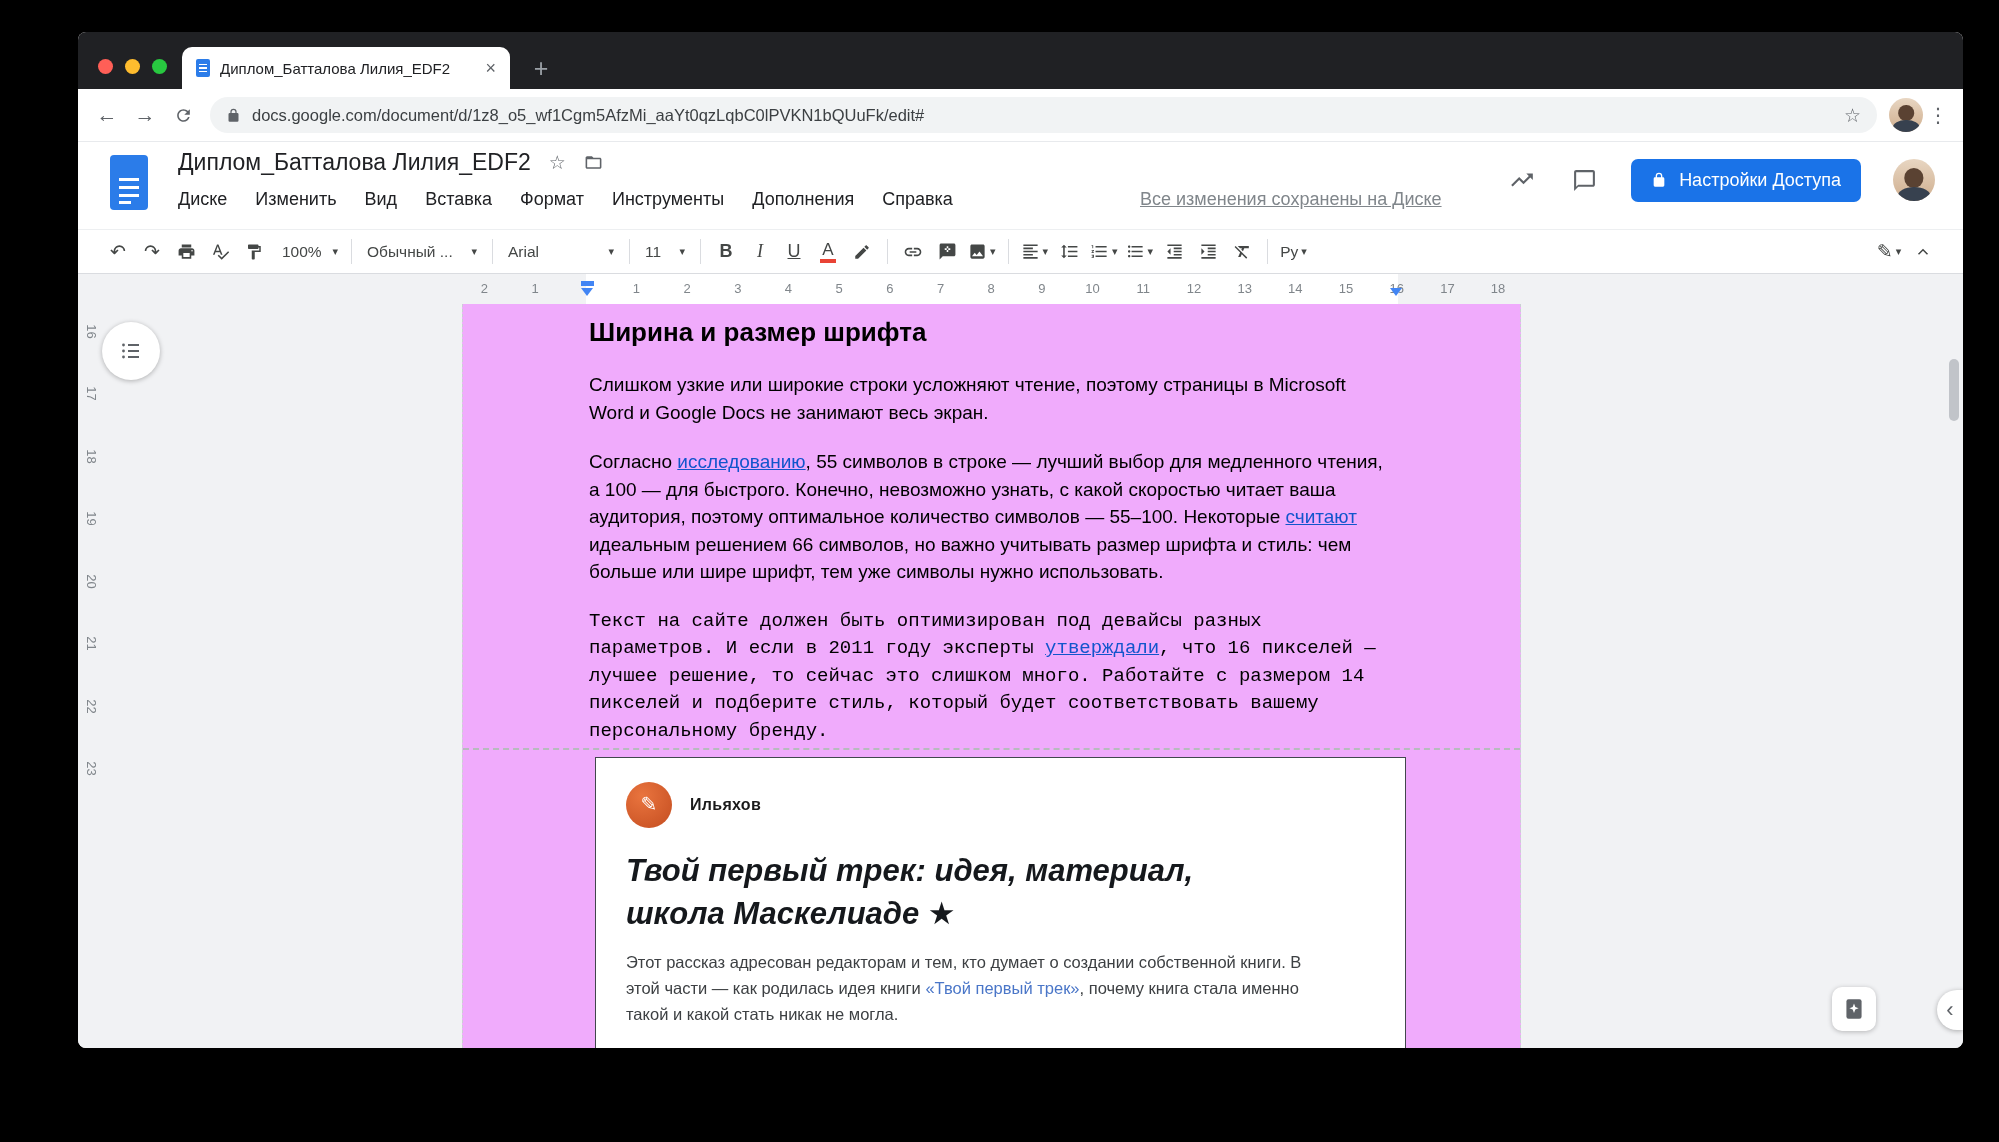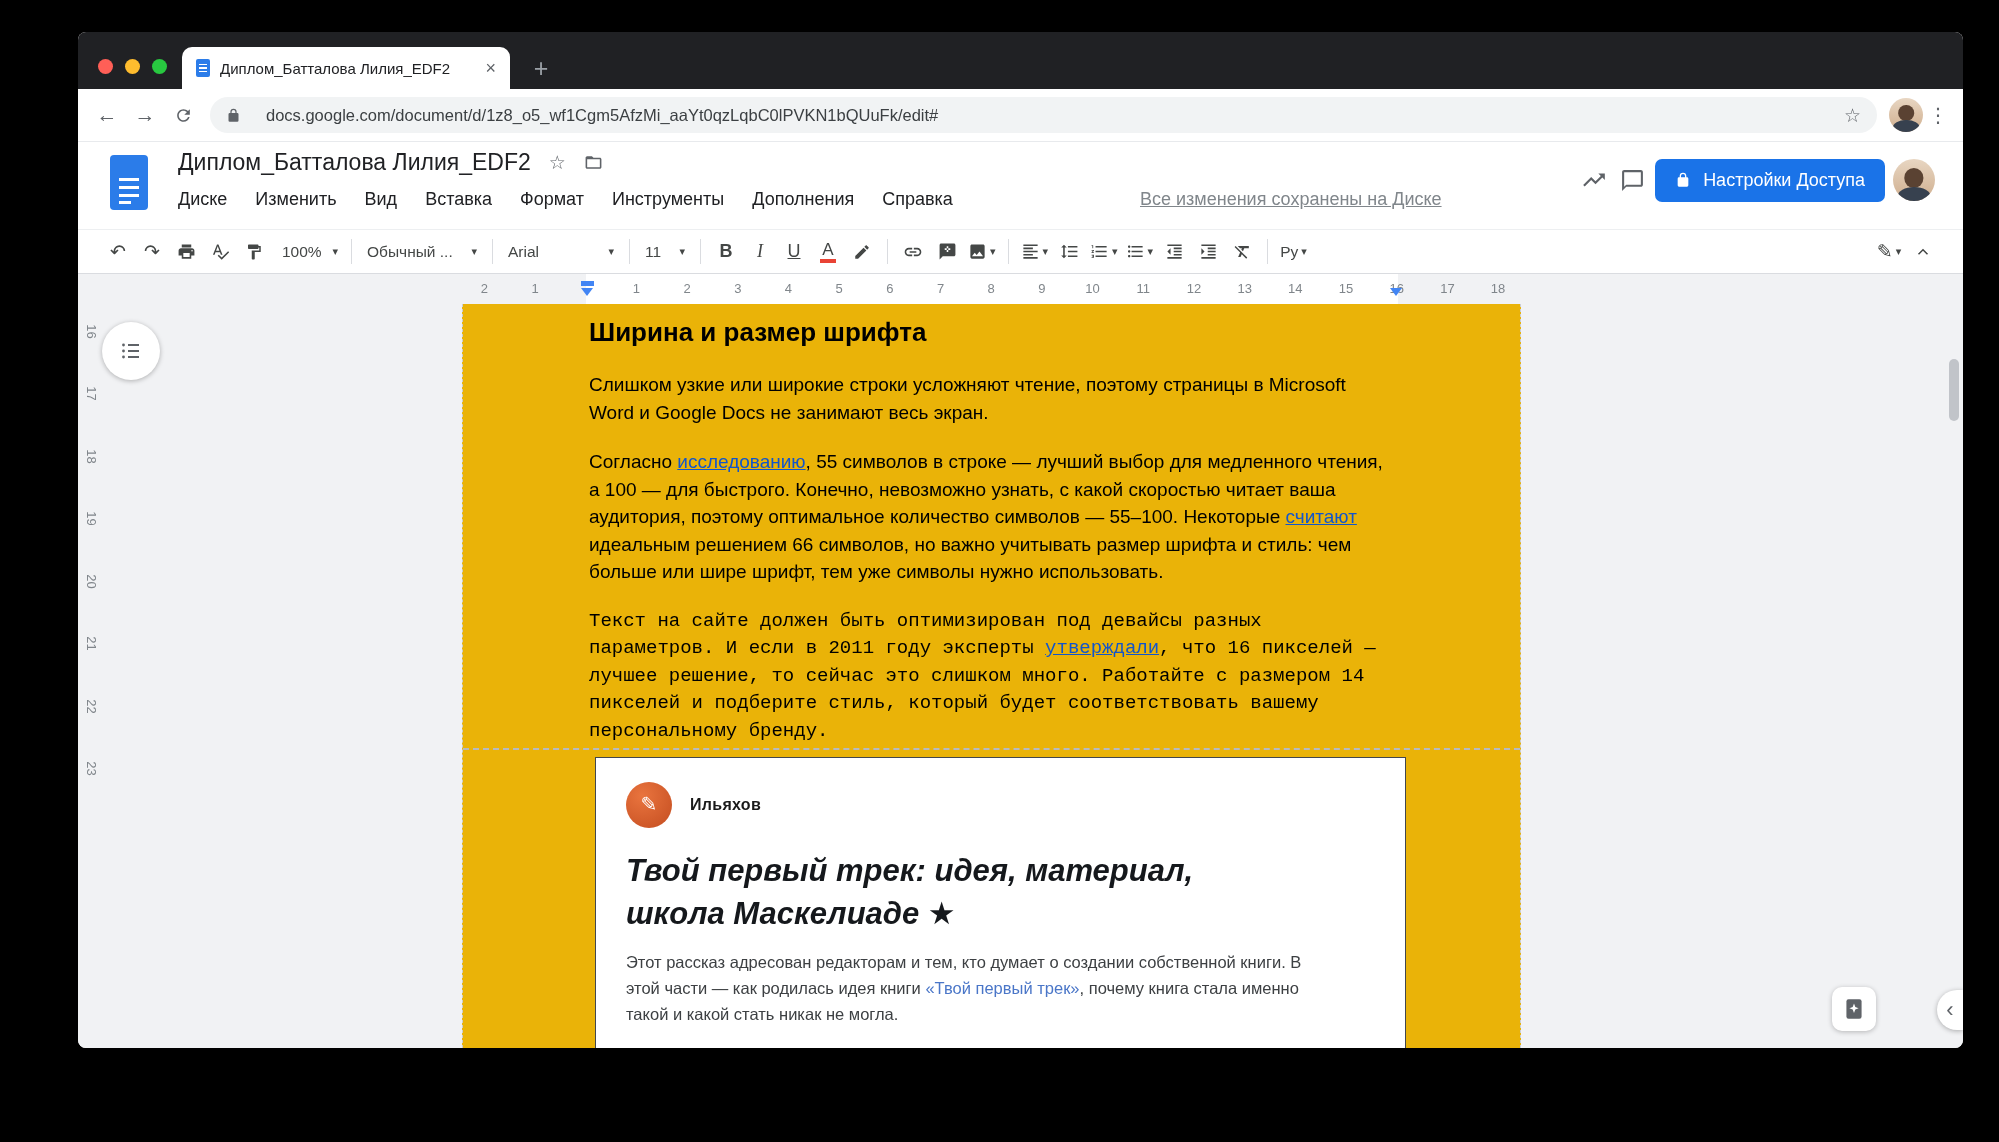--- a/index.html
+++ b/index.html
@@ -22,21 +22,21 @@
   .tab-title{font-size:15px;color:#202124;white-space:nowrap;overflow:hidden;flex:1;}
   .tab-close{font-size:18px;color:#5F6368;line-height:1;}
   .newtab{position:absolute;left:448px;top:21px;width:30px;height:30px;color:#9AA0A6;font-size:25px;
           display:flex;align-items:center;justify-content:center;}
 
   
   .navbar{position:absolute;left:0;top:57px;width:100%;height:53px;background:#fff;
           border-bottom:1px solid #E8EAED;display:flex;align-items:center;padding:0 10px;box-sizing:border-box;}
   .navico{width:38px;height:38px;display:flex;align-items:center;justify-content:center;color:#5F6368;font-size:21px;flex:0 0 auto;}
   .addressbar{flex:1;height:36px;background:#F1F3F4;border-radius:18px;margin:0 12px 0 8px;
-              display:flex;align-items:center;padding:0 16px;gap:25px;box-sizing:border-box;min-width:0;}
+              display:flex;align-items:center;padding:0 16px;gap:11px;box-sizing:border-box;min-width:0;}
   .url{font-size:16.5px;color:#3C4043;white-space:nowrap;overflow:hidden;flex:1;}
   .omni-star{color:#5F6368;font-size:19px;flex:0 0 auto;}
   .avatar{width:34px;height:34px;border-radius:50%;flex:0 0 auto;position:relative;overflow:hidden;
           background:linear-gradient(180deg,#e8d6c2 0%,#cfae8e 100%);}
   .avatar::before{content:"";position:absolute;left:50%;top:22%;width:46%;height:46%;transform:translateX(-50%);
           border-radius:50%;background:#5a4232;}
   .avatar::after{content:"";position:absolute;left:50%;bottom:-12%;width:78%;height:46%;transform:translateX(-50%);
           border-radius:50% 50% 0 0;background:#37414f;}
   .dots{width:30px;height:38px;display:flex;align-items:center;justify-content:center;color:#5F6368;font-size:20px;}
 
@@ -45,21 +45,21 @@
   .gdocs-icon{position:absolute;left:32px;top:13px;width:38px;height:55px;background:#2B7CE9;border-radius:4px;}
   .gdocs-icon .ln{position:absolute;left:9px;top:23px;width:20px;height:19px;
       background:linear-gradient(#fff 0 3px,transparent 3px 8px,#fff 8px 11px,transparent 11px 16px,#fff 16px 19px);}
   .gdocs-icon .ln2{position:absolute;left:9px;top:46px;width:12px;height:3px;background:#fff;}
   .titlerow{position:absolute;left:100px;top:7px;display:flex;align-items:center;gap:18px;}
   .doctitle{font-size:23px;color:#202124;}
   .hdico{color:#5F6368;font-size:19px;display:flex;align-items:center;}
   .menurow{position:absolute;left:100px;top:47px;display:flex;align-items:center;}
   .menu-item{font-size:18px;color:#202124;margin-right:28px;}
   .saved{font-size:18px;color:#80868B;text-decoration:underline;margin-left:4px;white-space:nowrap;}
-  .headright{position:absolute;right:28px;top:16px;height:44px;display:flex;align-items:center;gap:8px;}
+  .headright{position:absolute;right:28px;top:16px;height:44px;display:flex;align-items:center;gap:32px;}
   .hbtnico{width:30px;height:30px;display:flex;align-items:center;justify-content:center;color:#5F6368;}
   .sharebtn{height:43px;background:#1A73E8;border-radius:7px;display:flex;align-items:center;gap:12px;
             padding:0 20px;color:#fff;font-size:18px;font-weight:500;white-space:nowrap;}
   .bigavatar{width:42px;height:42px;}
 
   
   .toolbar{position:absolute;left:0;top:197px;width:100%;height:45px;background:#fff;box-sizing:border-box;
            border-top:1px solid #EDEFF1;border-bottom:1px solid #DADCE0;display:flex;align-items:center;
            padding:0 24px;gap:2px;color:#444746;}
   .tbtn{height:34px;min-width:32px;border-radius:4px;display:flex;align-items:center;justify-content:center;
@@ -90,21 +90,21 @@
   .tri{width:0;height:0;border-left:6.5px solid transparent;border-right:6.5px solid transparent;border-top:8px solid #4285F4;}
   .ind-right{position:absolute;left:1312px;top:14px;}
 
   
   .canvas{position:absolute;left:0;top:272px;width:100%;height:744px;background:#F1F2F4;overflow:hidden;}
   .vruler{position:absolute;left:0;top:-4px;width:26px;}
   .vslot{height:62.5px;display:flex;align-items:center;justify-content:center;}
   .vnum{font-size:13px;color:#80868B;transform:rotate(90deg);display:block;}
   .outline-btn{position:absolute;left:24px;top:18px;width:58px;height:58px;border-radius:50%;background:#fff;
                box-shadow:0 1px 5px rgba(0,0,0,.28);display:flex;align-items:center;justify-content:center;color:#5F6368;}
-  .page{position:absolute;left:384px;top:0;width:1059px;height:100%;background:#eab308;box-sizing:border-box;
+  .page{position:absolute;left:384px;top:0;width:1059px;height:100%;background:#f0abfc;box-sizing:border-box;
         border-left:1px dashed #CBCFD4;border-right:1px dashed #CBCFD4;}
   .content{padding:13px 126px 0 126px;font-size:19px;line-height:27.5px;color:#000;}
   .dochead{font-size:26px;line-height:31px;font-weight:700;margin:0 0 23px 0;color:#000;}
   .para{margin:0 0 22px 0;}
   .para.tight{margin-bottom:3px;font-family:Liberation Mono, monospace;}
   .doc-link{color:#1155CC;text-decoration:underline;}
   .pagebreak{margin:0 -126px 7px -126px;border-top:2px dashed #B7BABE;height:0;}
   .embed{margin-left:6px;width:811px;height:600px;border:1px solid #42474D;background:#fff;
          box-sizing:border-box;padding:24px 30px;}
   .embed-head{display:flex;align-items:center;gap:18px;}

